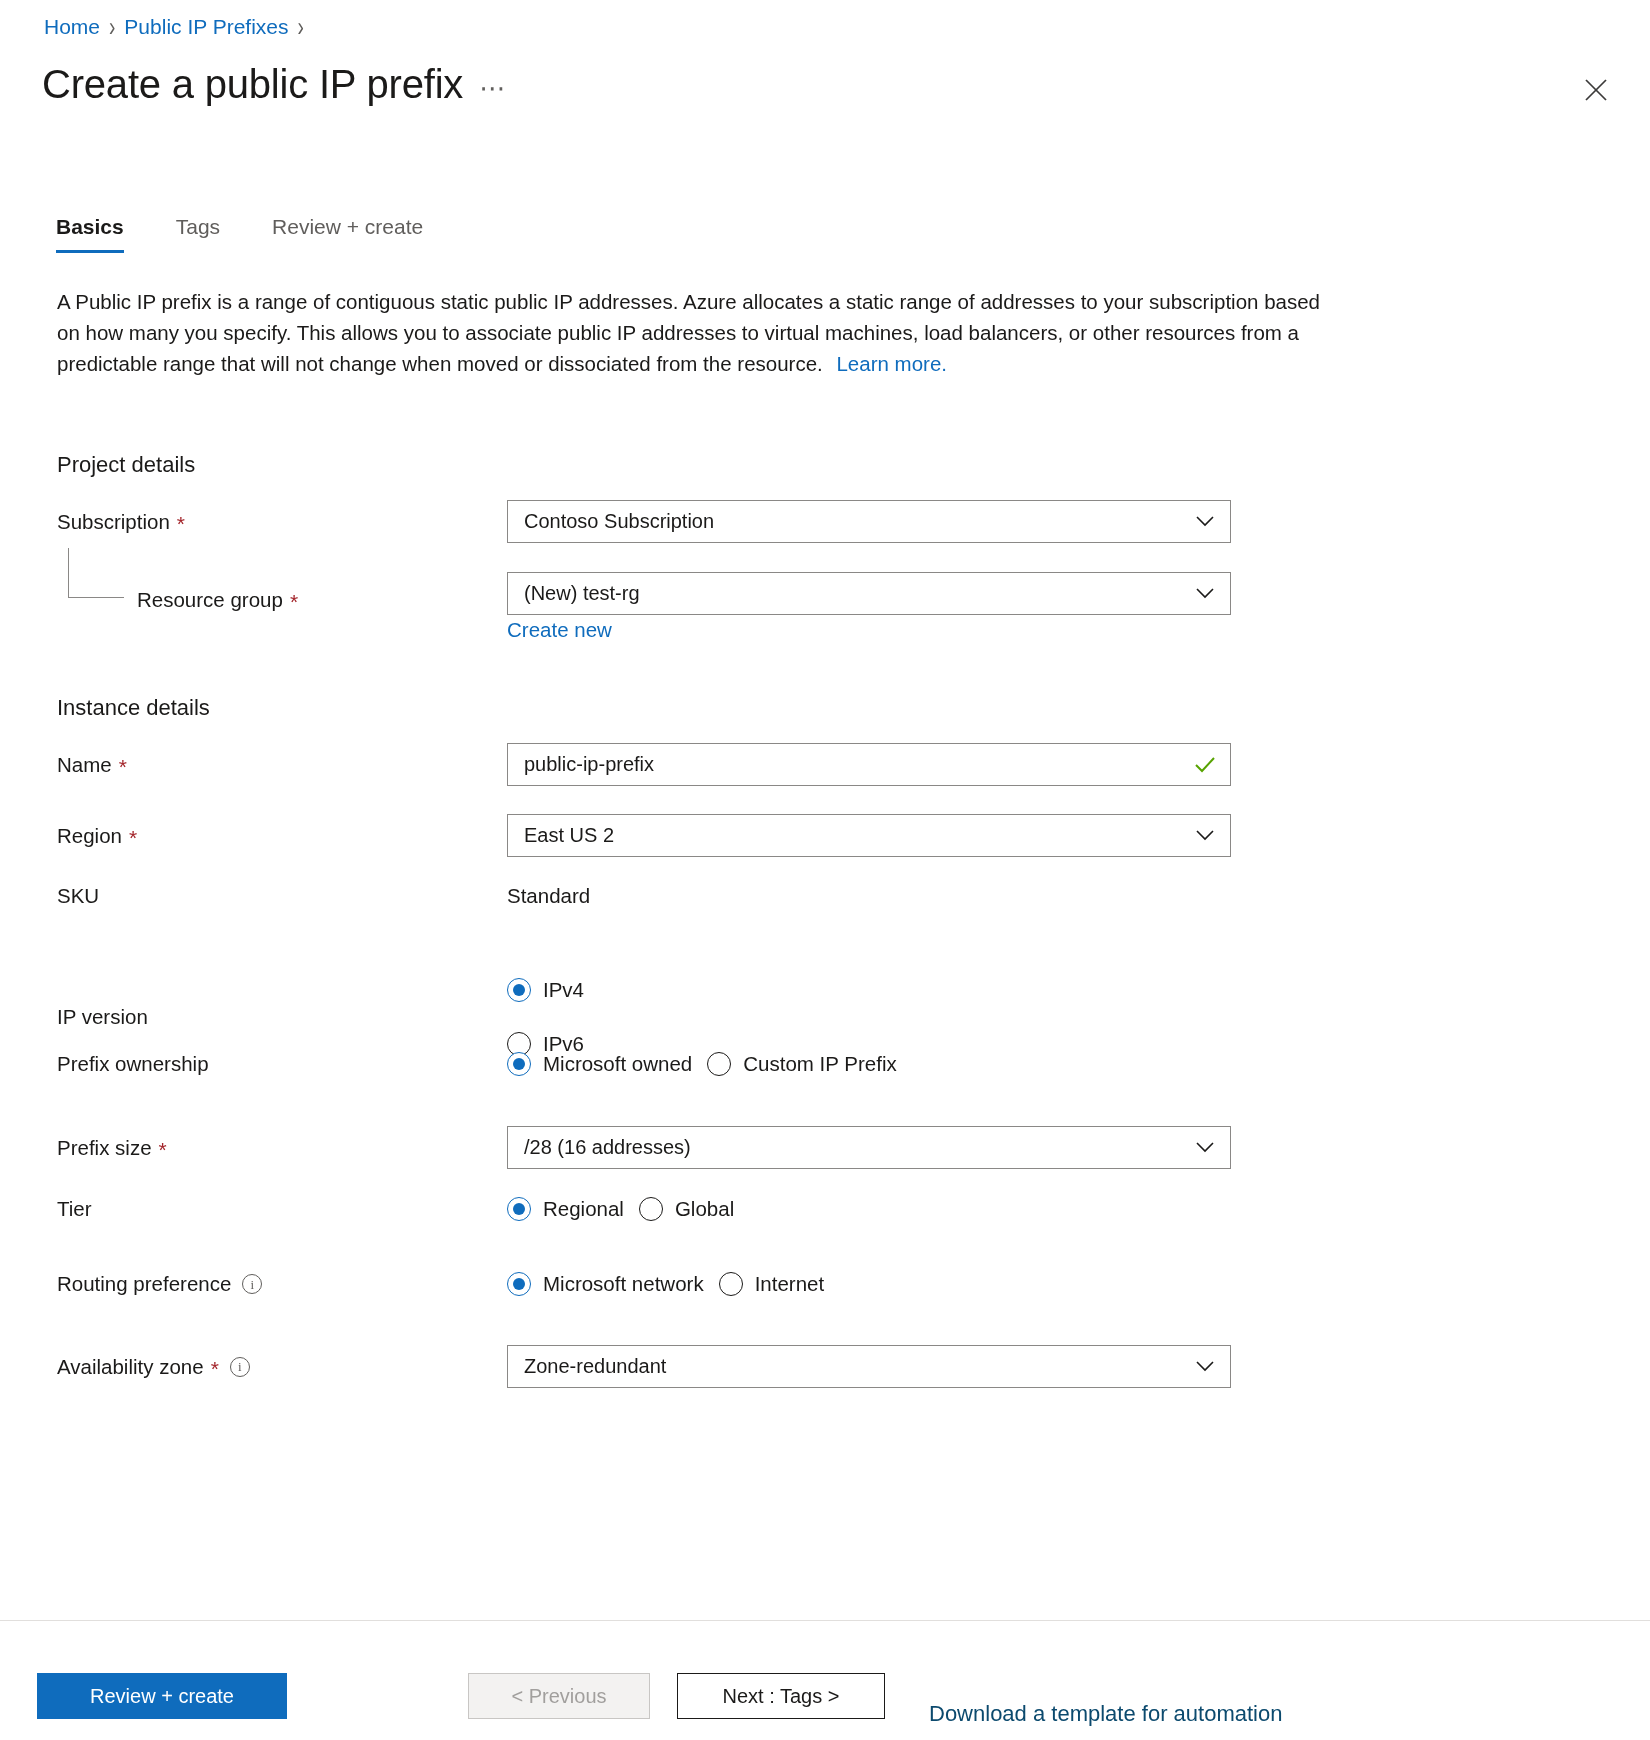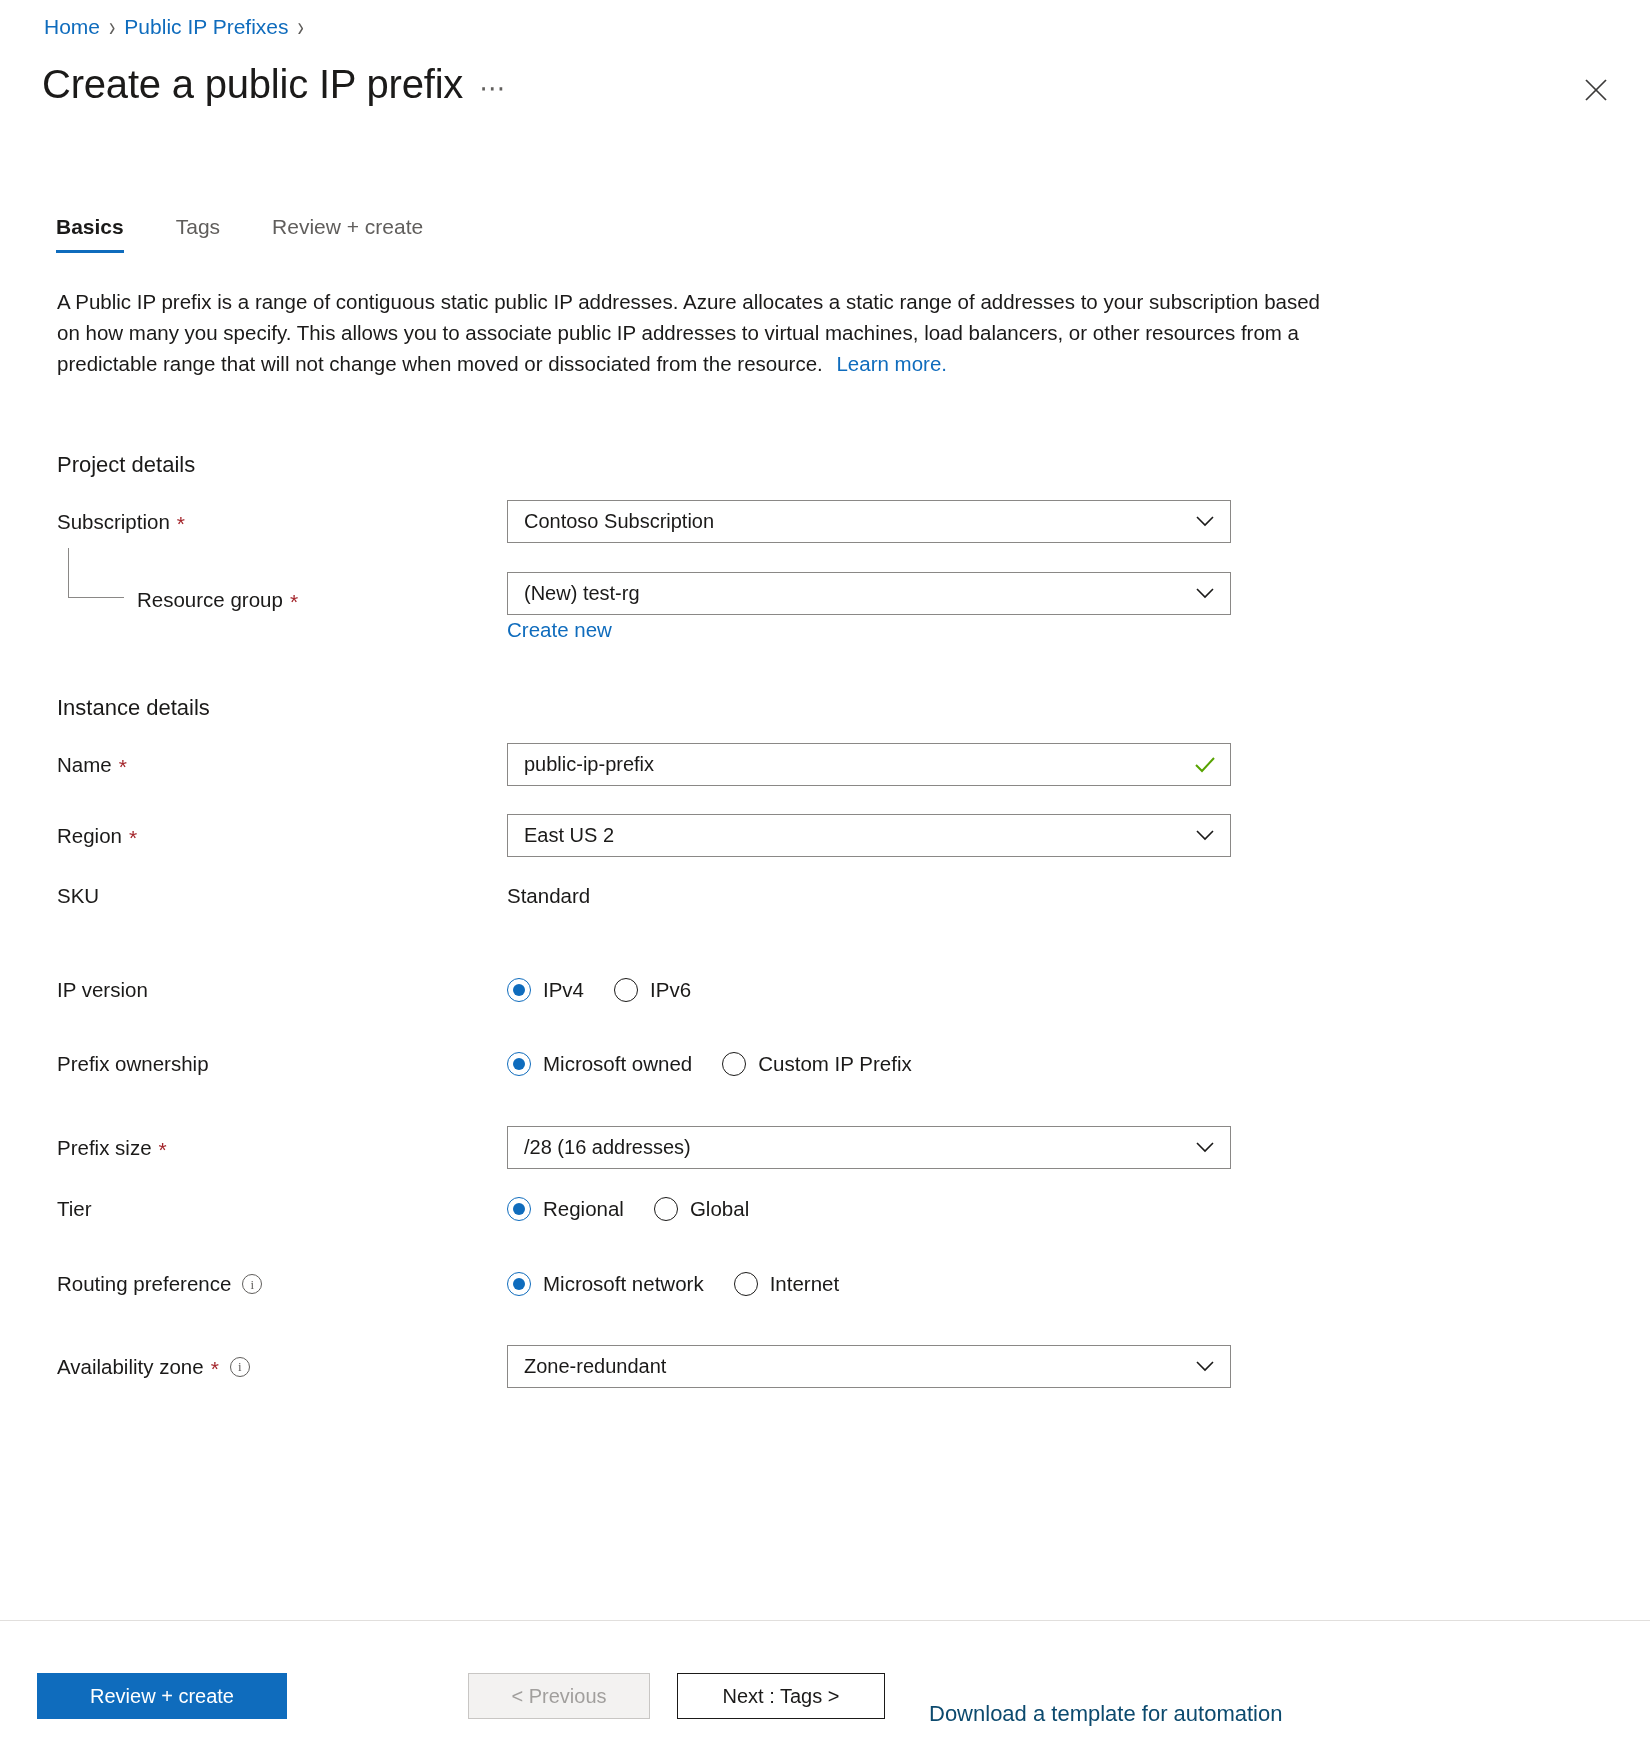--- a/index.html
+++ b/index.html
@@ -231,21 +231,21 @@
     width: 56px;
     height: 50px;
     border-left: 1.6px solid #8a8886;
     border-bottom: 1.6px solid #8a8886;
   }
 
   
   .radio-group {
     display: flex;
     align-items: center;
-    gap: 30px;
+    gap: 15px;
   }
   .radio-opt {
     display: flex;
     align-items: center;
     gap: 12px;
     cursor: pointer;
     font-size: 20.5px;
     color: #1b1a19;
     white-space: nowrap;
   }
@@ -456,21 +456,21 @@
   <div class="ctrl">
     <div class="static-value">Standard</div>
   </div>
 </div>
 
 <div class="form-row" style="top:978px;">
   <div class="lbl">
     <span>IP version</span>
   </div>
   <div class="ctrl">
-    <div class="radio-group" style="gap:30px;">
+    <div class="radio-group" style="gap:30px;flex-direction:column;">
       <div class="radio-opt checked">
         <span class="radio-dot"></span>
         <span>IPv4</span>
       </div>
       <div class="radio-opt">
         <span class="radio-dot"></span>
         <span>IPv6</span>
       </div>
     </div>
   </div>

